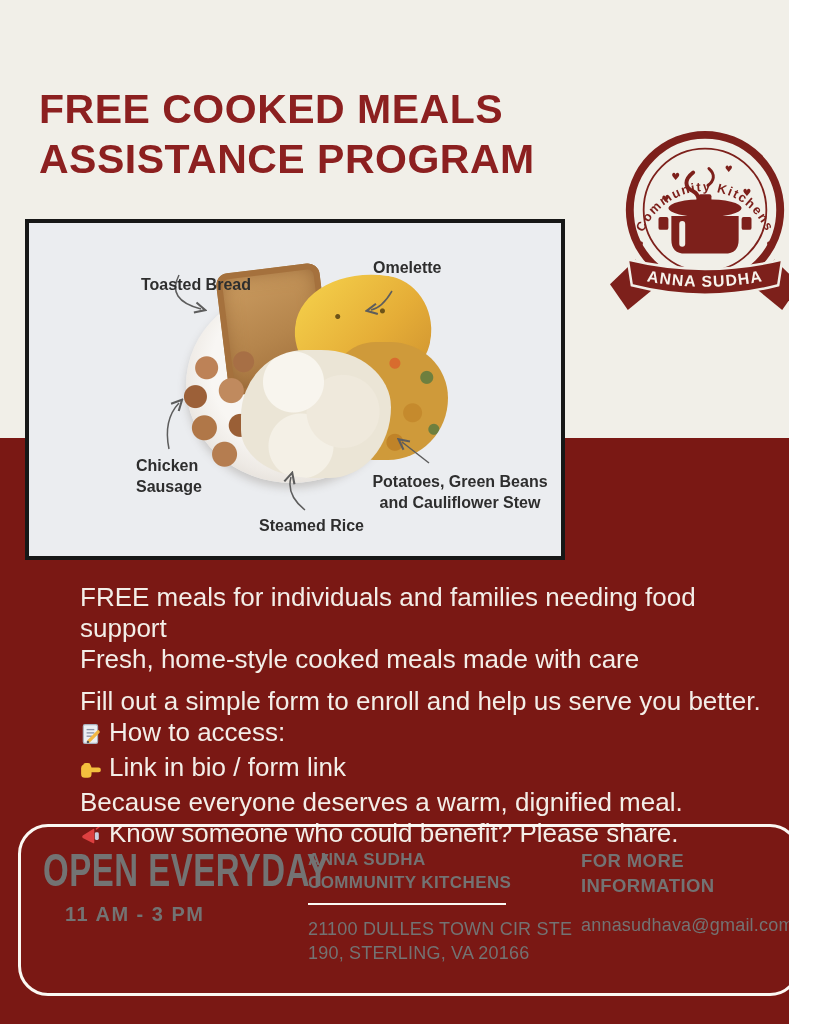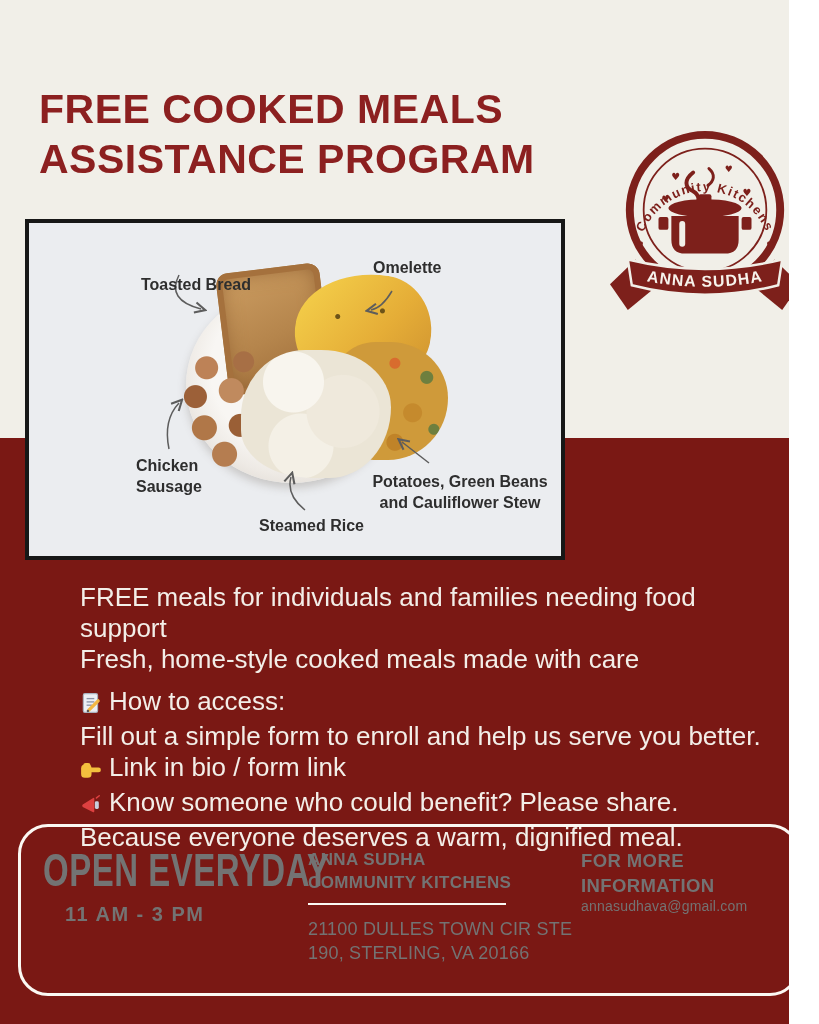--- a/index.html
+++ b/index.html
@@ -82,21 +82,21 @@
   .open-title{position:absolute;left:22px;top:16px;font-size:33px;font-weight:bold;
               letter-spacing:0.5px;transform:scaleY(1.42);transform-origin:left top;
               white-space:nowrap;}
   .open-hours{position:absolute;left:44px;top:76px;font-size:20px;font-weight:bold;letter-spacing:1.5px;}
   .org-col{position:absolute;left:287px;top:21px;width:265px;}
   .org-name{font-size:17px;font-weight:bold;letter-spacing:0.4px;line-height:23px;}
   .org-divider{width:198px;border-bottom:2.5px solid #FBF8F3;margin:9px 0 12px 0;}
   .org-address{font-size:18px;line-height:24px;letter-spacing:0.2px;}
   .info-col{position:absolute;left:560px;top:21px;width:210px;}
   .info-title{font-size:18.5px;font-weight:bold;letter-spacing:0.4px;line-height:25px;}
-  .info-email{font-size:14px;letter-spacing:0.2px;}
+  .info-email{font-size:18px;margin-top:17px;letter-spacing:0.2px;}
 </style>
 </head>
 <body>
 
 <div class="poster">
   <div class="maroon-band"></div>
 
   <div class="title">
     <div>FREE COOKED MEALS</div>
     <div>ASSISTANCE PROGRAM</div>
@@ -175,50 +175,50 @@
     <div class="food-label lbl-stew">
       <div>Potatoes, Green Beans</div>
       <div>and Cauliflower Stew</div>
     </div>
   </div>
 
   <div class="body-copy">
     <div>FREE meals for individuals and families needing food support</div>
     <div>Fresh, home-style cooked meals made with care</div>
     <div class="para2">
+      <div>Fill out a simple form to enroll and help us serve you better.</div>
       <div>
         <span class="inline-icon"><svg width="22" height="22" viewBox="0 0 20 20">
               <rect x="3" y="1.5" width="13" height="17" rx="1.5" fill="#eceff4" stroke="#aab2bf" stroke-width="1"></rect>
               <g stroke="#8a93a6" stroke-width="1.2">
                 <line x1="6" y1="6" x2="13" y2="6"></line>
                 <line x1="6" y1="9" x2="13" y2="9"></line>
                 <line x1="6" y1="12" x2="11" y2="12"></line>
               </g>
               <line x1="8" y1="16.5" x2="16.5" y2="8" stroke="#f2b743" stroke-width="3" stroke-linecap="round"></line>
               <circle cx="7.2" cy="17.2" r="1.1" fill="#555"></circle>
             </svg></span><span>How to access:</span>
       </div>
-      <div>Fill out a simple form to enroll and help us serve you better.</div>
       <div>
         <span class="inline-icon"><svg width="22" height="22" viewBox="0 0 20 20">
               <g fill="#f4c03e">
                 <rect x="1" y="6" width="9.5" height="12" rx="3.5"></rect>
                 <rect x="3" y="4.6" width="6.5" height="4.2" rx="2.1"></rect>
                 <rect x="7" y="8.6" width="12" height="4.4" rx="2.2"></rect>
               </g>
             </svg></span><span>Link in bio / form link</span>
       </div>
+      <div>Because everyone deserves a warm, dignified meal.</div>
       <div>
         <span class="inline-icon"><svg width="22" height="22" viewBox="0 0 20 20">
               <path d="M2.5,10.4 L12,4.6 Q13,4 13,5.3 L13,16.7 Q13,18 12,17.4 L2.5,12.8 Q1.4,11.6 2.5,10.4 Z" fill="#dd4040"></path>
               <rect x="13.5" y="7.5" width="3.6" height="7" rx="1.3" fill="#c9cede"></rect>
               <line x1="15" y1="4.5" x2="17.5" y2="2.5" stroke="#dd4040" stroke-width="1.4" stroke-linecap="round"></line>
             </svg></span><span>Know someone who could benefit? Please share.</span>
       </div>
-      <div>Because everyone deserves a warm, dignified meal.</div>
     </div>
   </div>
 
   <div class="footer-card">
     <div class="open-title">OPEN EVERYDAY</div>
     <div class="open-hours">11 AM - 3 PM</div>
 
     <div class="org-col">
       <div class="org-name">
         <div>ANNA SUDHA</div>

